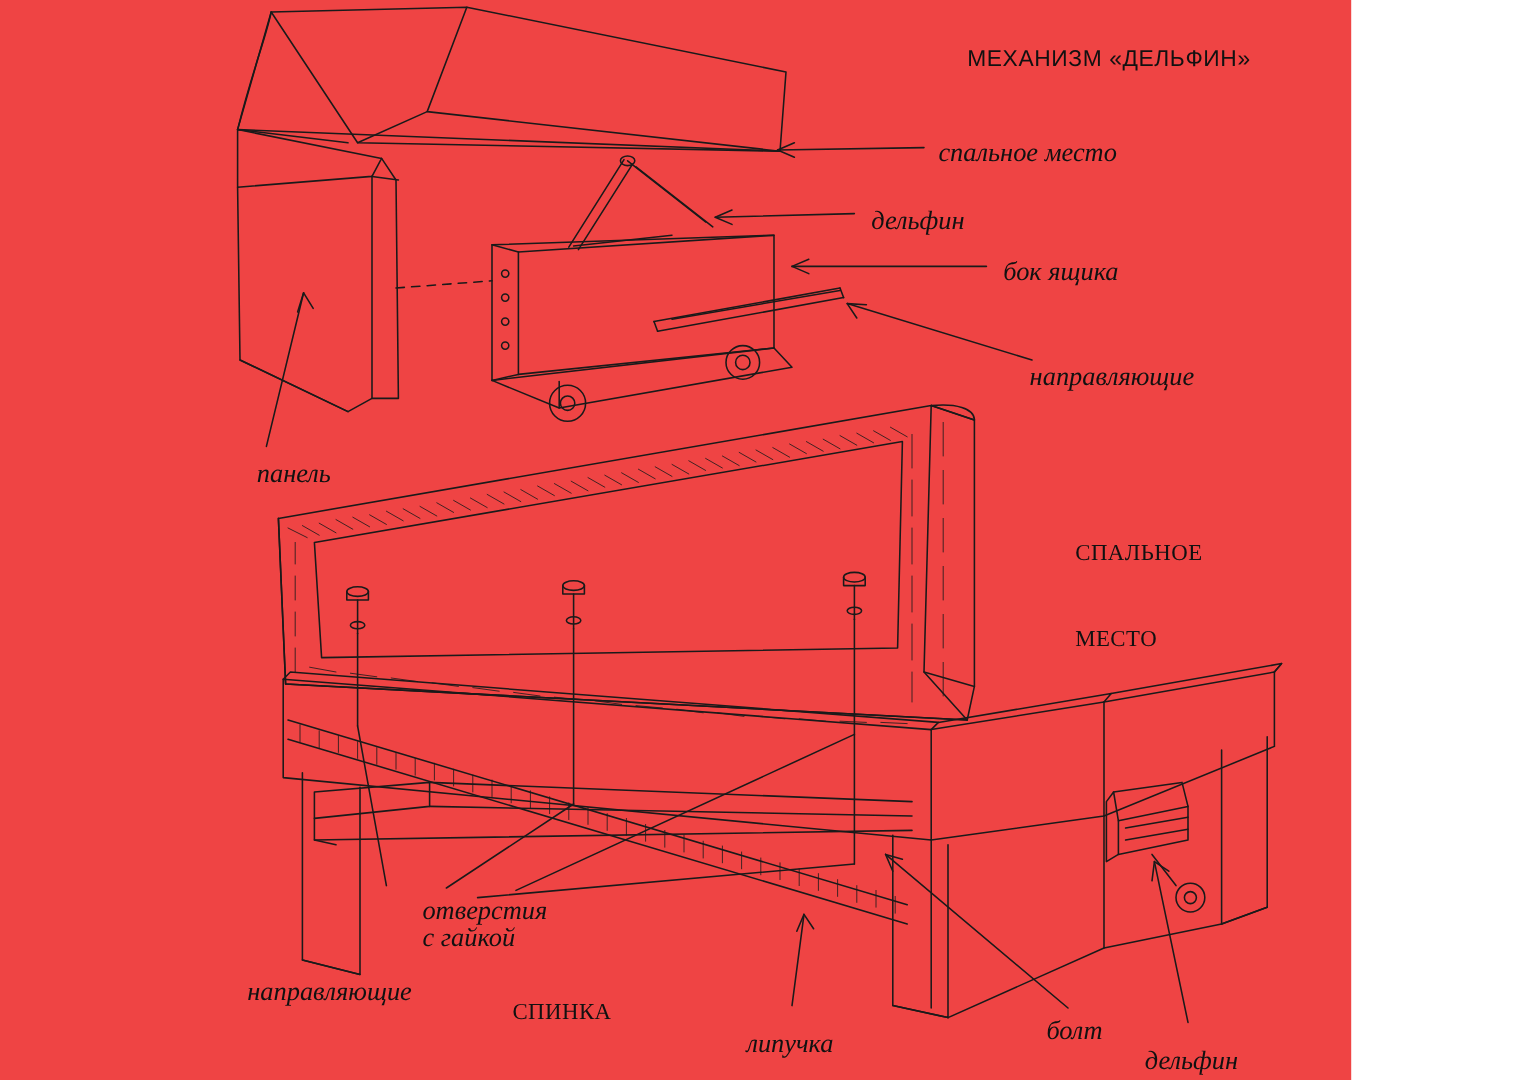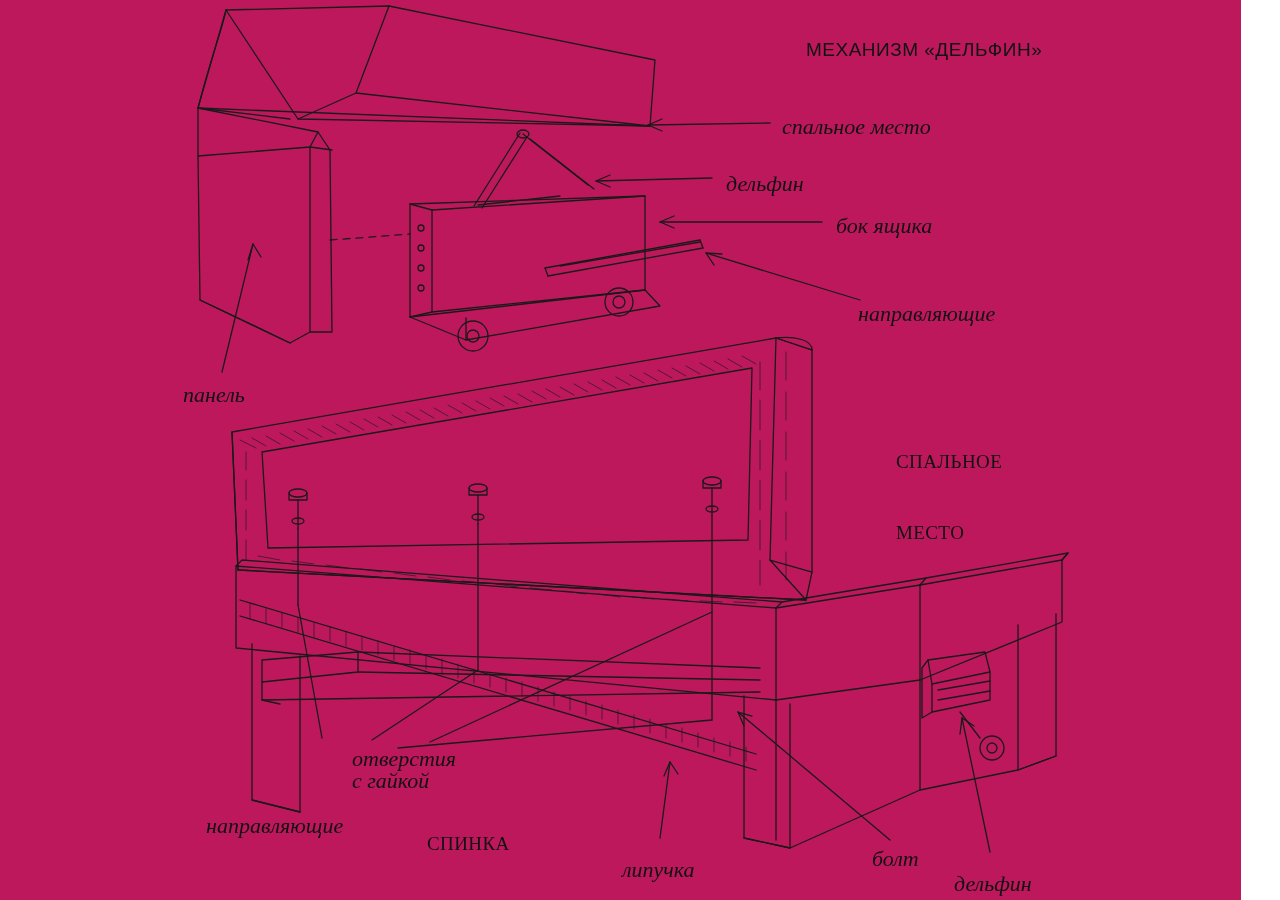--- a/index.html
+++ b/index.html
@@ -2,23 +2,23 @@
 <html><head>
 <meta charset="utf-8">
 <style>
   html, body {
     margin: 0;
     padding: 0;
     background: #ffffff;
   }
   #page {
     position: relative;
-    width: 1241px;
+    width: 1126px;
     height: 900px;
-    background: #be185d;
+    background: #ef4444;
     overflow: hidden;
     font-family: "Liberation Serif", serif;
   }
   #diagram-svg {
     position: absolute;
     left: 0;
     top: 0;
     width: 1280px;
     height: 900px;
   }
@@ -226,21 +226,21 @@
   <div class="label label-title" style="left:806px; top:38px;">МЕХАНИЗМ «ДЕЛЬФИН»</div>
 
   <div class="label label-italic" style="left:782px; top:113px;">спальное место</div>
 
   <div class="label label-italic" style="left:726px; top:170px;">дельфин</div>
 
   <div class="label label-italic" style="left:836px; top:212px;text-align:center;">бок ящика</div>
 
   <div class="label label-italic" style="left:858px; top:300px;">направляющие</div>
 
-  <div class="label label-italic" style="left:183px; top:381px;">панель</div>
+  <div class="label label-italic" style="left:214px; top:381px;">панель</div>
 
   <div class="label label-caps" style="left:896px; top:450px;">СПАЛЬНОЕ</div>
   <div class="label label-caps" style="left:896px; top:477px;margin-top:44px;">МЕСТО</div>
 
   <div class="label label-italic" style="left:352px; top:745px;text-align:right;">отверстия</div>
   <div class="label label-italic" style="left:352px; top:767px;">с гайкой</div>
 
   <div class="label label-italic" style="left:206px; top:812px;">направляющие</div>
 
   <div class="label label-caps" style="left:427px; top:832px;text-align:right;">СПИНКА</div>

